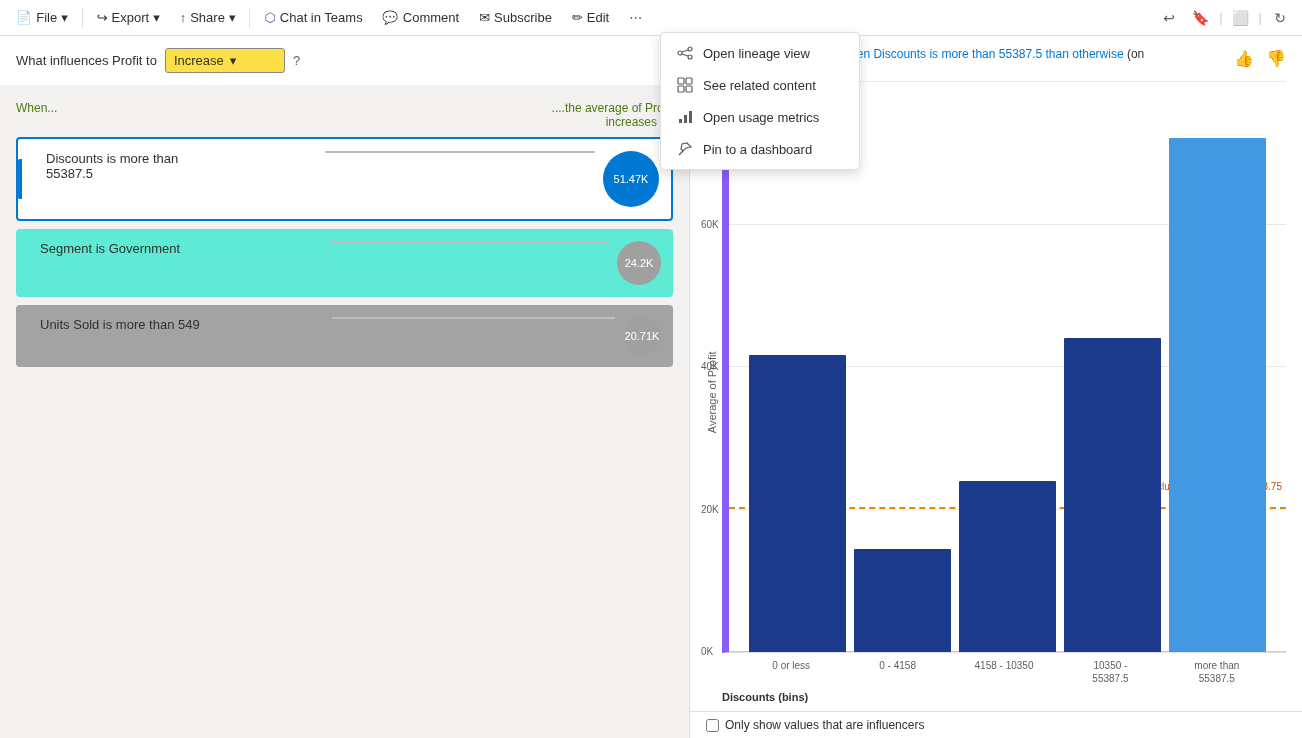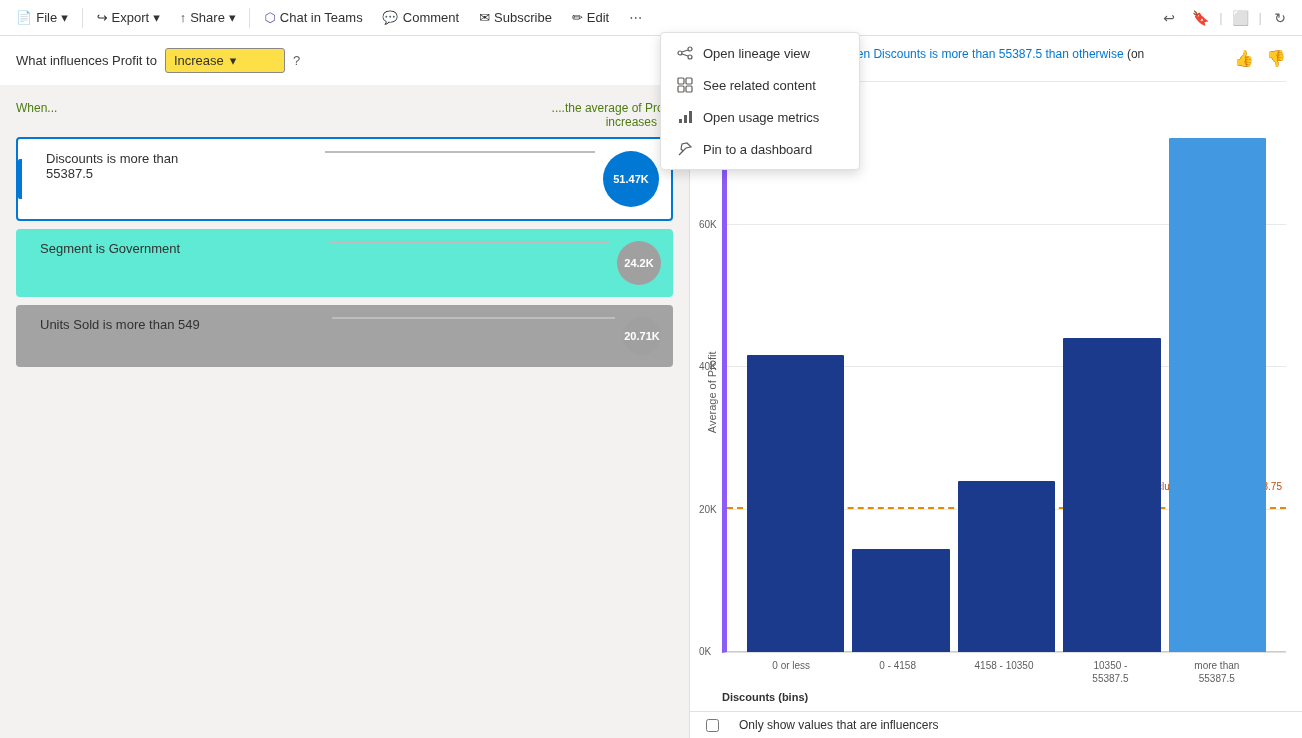--- a/index.html
+++ b/index.html
@@ -80,21 +80,21 @@
       border-radius: 2px 0 0 2px;
     }
     .influencer-text { flex: 1; font-size: 13px; color: #323130; padding-left: 12px; }
     .influencer-line {
       flex: 1; display: flex; align-items: center;
       margin: 0 8px;
     }
     .line-svg { flex: 1; height: 2px; background: #bdbdbd; }
     .bubble {
       display: flex; align-items: center; justify-content: center;
-      border-radius: 50%; color: #fff; font-weight: 700; font-size: 12px;
+      border-radius: 50%; color: #fff; font-weight: 400; font-size: 12px;
       white-space: nowrap;
     }
     .bubble-large { width: 56px; height: 56px; background: #0078d4; font-size: 11px; }
     .bubble-medium { width: 44px; height: 44px; background: #a0a0a0; font-size: 11px; }
     .bubble-small { width: 38px; height: 38px; background: #a0a0a0; font-size: 11px; }
 
     
     .right-panel {
       flex: 1; display: flex; flex-direction: column; padding: 0;
       position: relative; background: #fff; overflow: hidden;
@@ -114,21 +114,21 @@
     }
     .y-axis-label {
       writing-mode: vertical-rl; transform: rotate(180deg);
       font-size: 11px; color: #605e5c; margin-right: 4px;
       display: flex; align-items: center; justify-content: center;
     }
     .chart-inner {
       flex: 1; display: flex; flex-direction: column;
     }
     .chart-plot {
-      flex: 1; position: relative; border-left: 5px solid #8b5cf6;
+      flex: 1; position: relative; border-left: 7px solid #8b5cf6;
       border-bottom: 1px solid #e0e0e0;
     }
     .gridline {
       position: absolute; left: 0; right: 0; height: 1px;
       background: #e8e8e8;
     }
     .y-label {
       position: absolute; left: -28px; font-size: 10px; color: #605e5c;
       transform: translateY(-50%);
     }
@@ -159,21 +159,21 @@
     }
     .x-label {
       flex: 1; text-align: center; font-size: 10px; color: #605e5c;
       line-height: 1.3;
     }
     .x-axis-title {
       text-align: left; font-size: 11px; color: #323130;
       font-weight: 600; margin-top: 2px;
     }
     .checkbox-row {
-      display: flex; align-items: center; gap: 20px;
+      display: flex; align-items: center; gap: 6px;
       padding: 6px 16px; border-top: 1px solid #e0e0e0;
     }
     .checkbox-row input { cursor: pointer; }
     .checkbox-label { font-size: 12px; color: #323130; }
 
     
     .context-menu {
       position: absolute; top: 32px; left: 660px; z-index: 100;
       background: #fff; border: 1px solid #e0e0e0;
       box-shadow: 0 4px 12px rgba(0,0,0,0.15);

